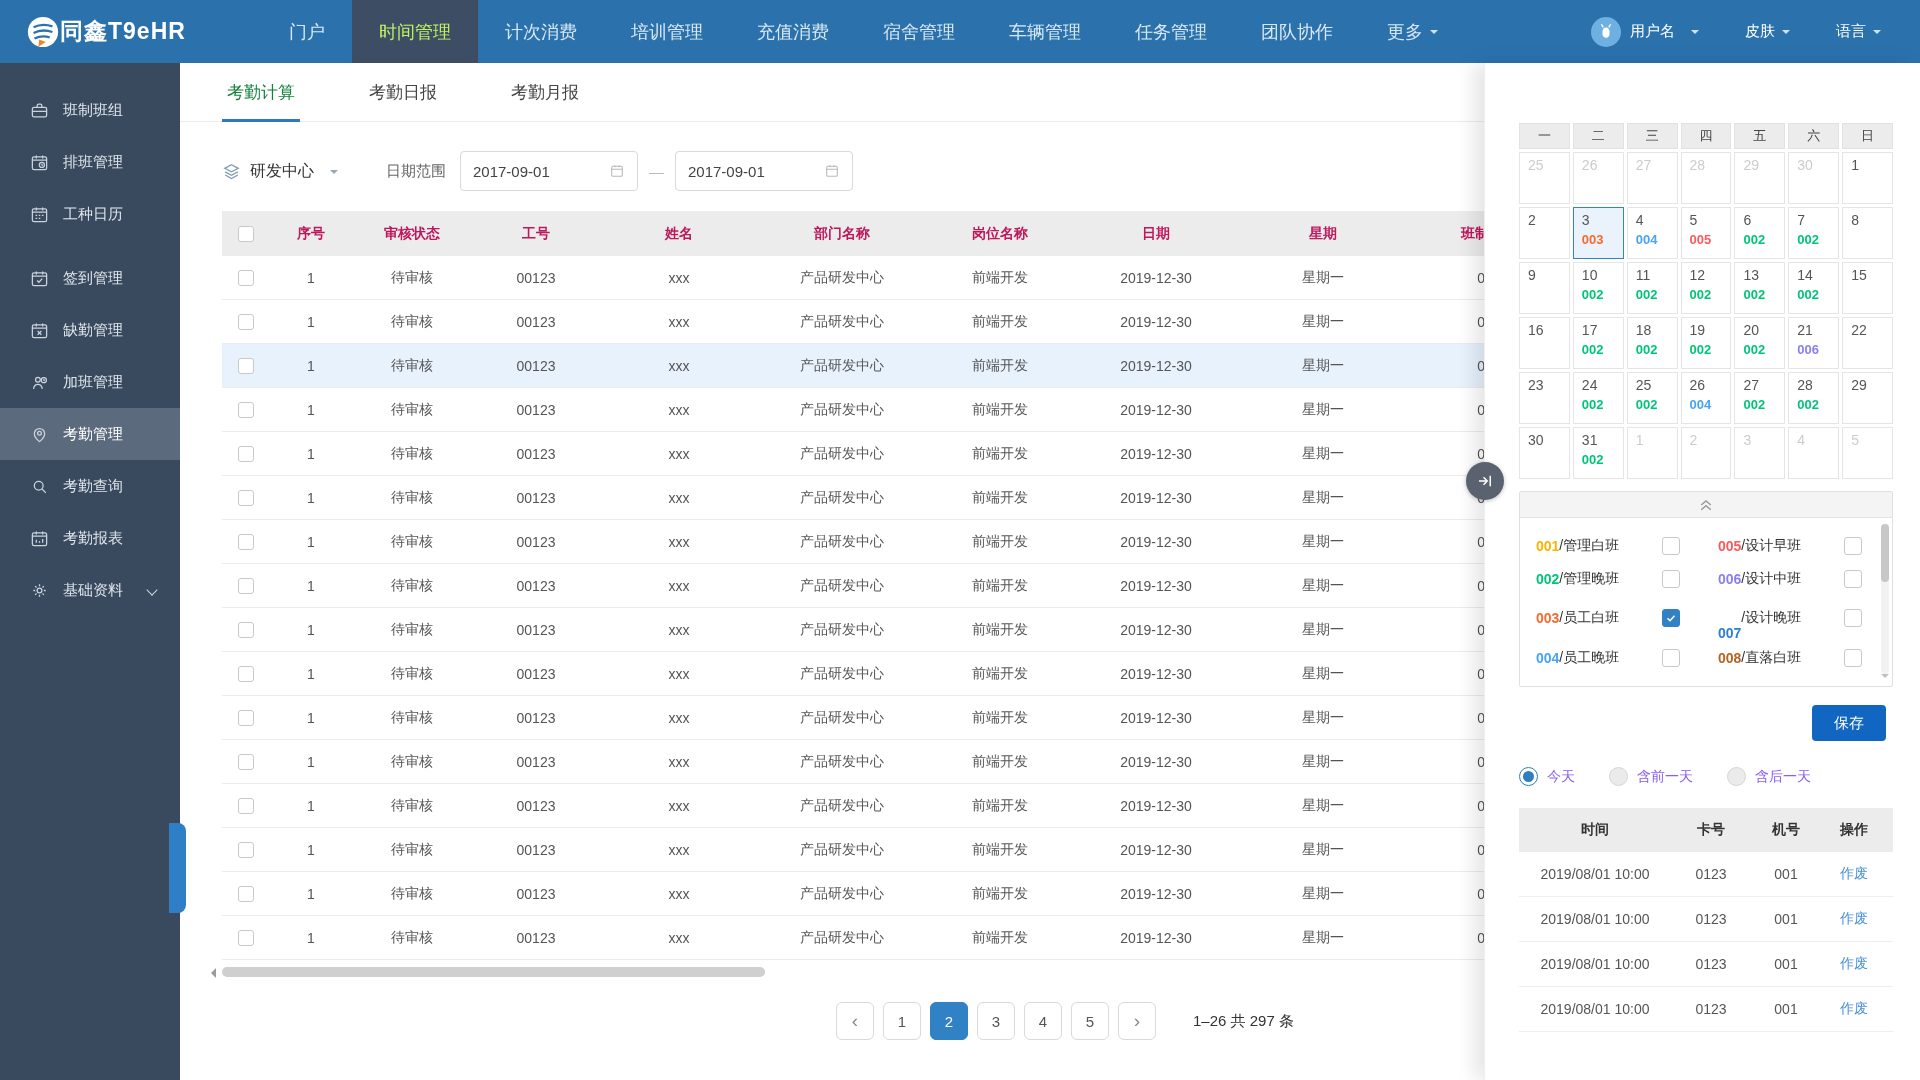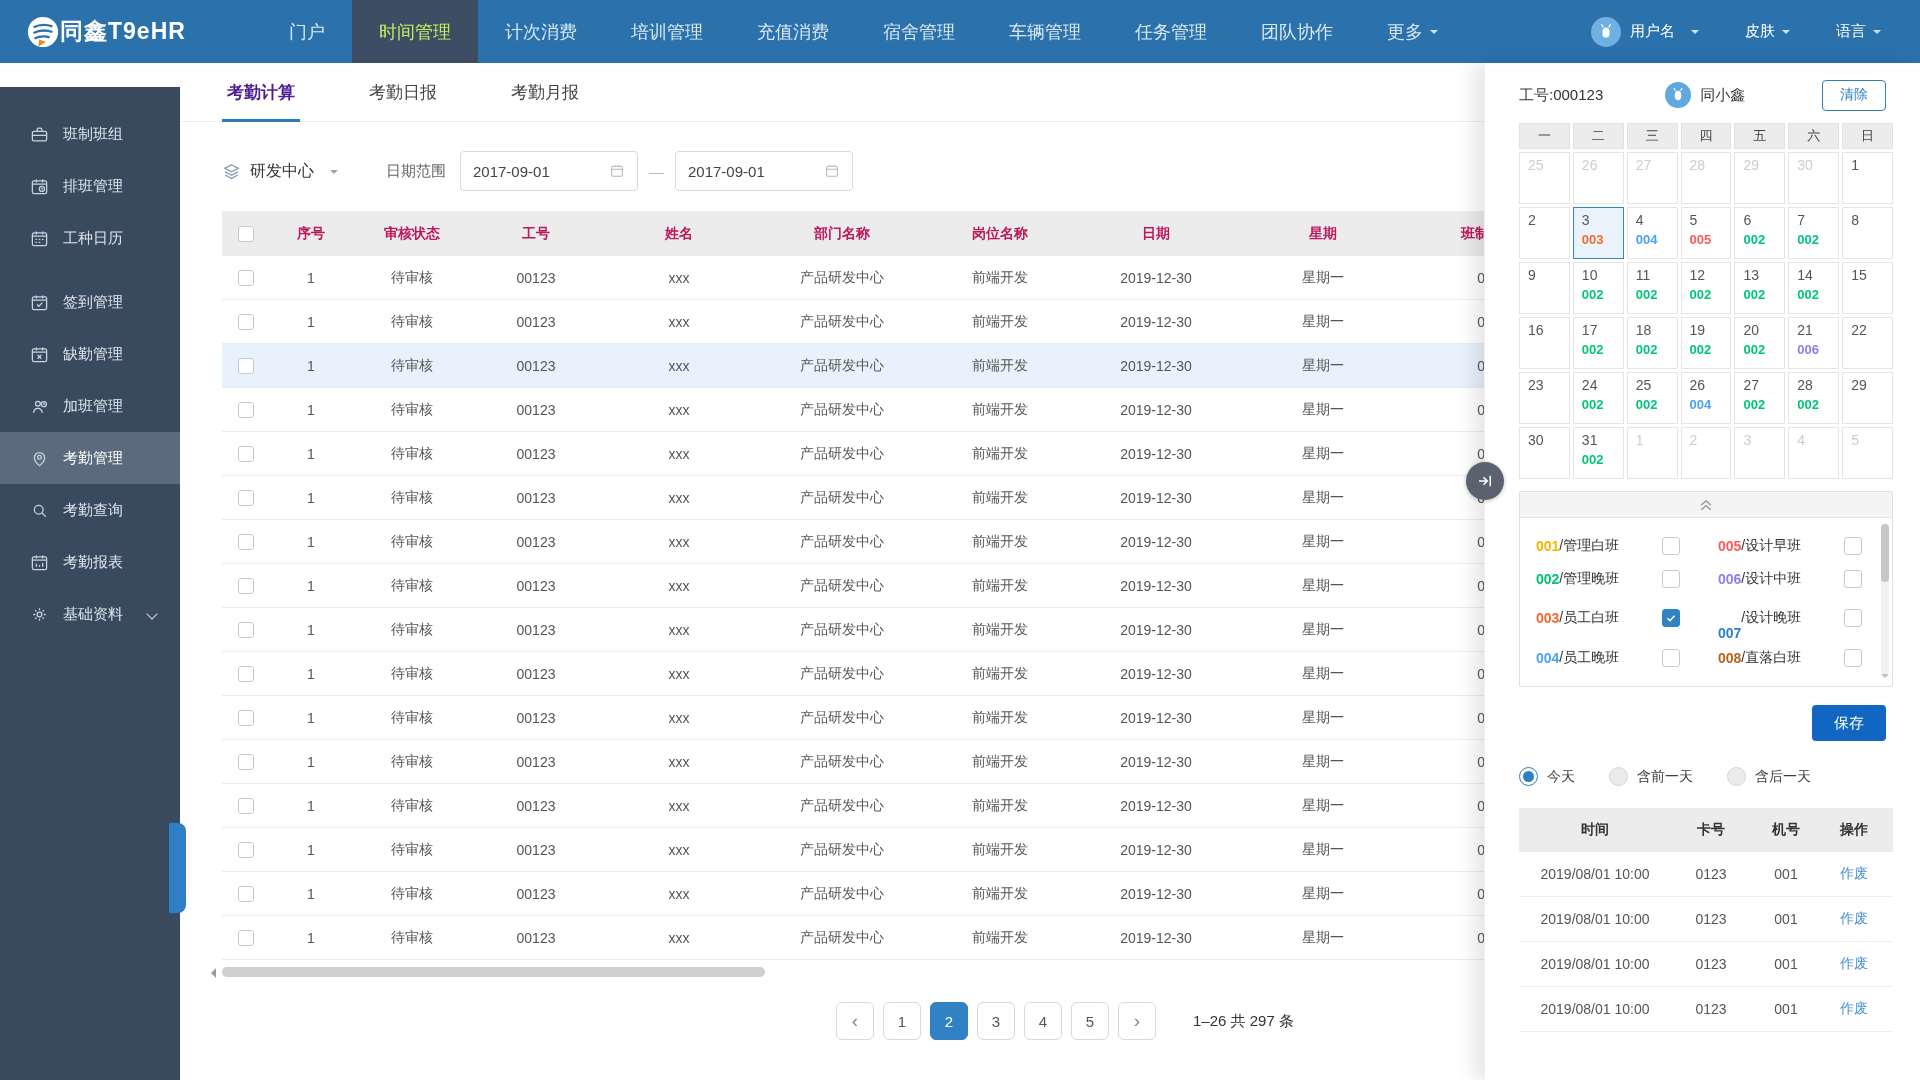--- a/index.html
+++ b/index.html
@@ -13,34 +13,34 @@
   .nav-menu{display:flex;height:100%;}
   .nav-item{padding:12px 27px;display:flex;align-items:center;font-size:18px;color:#d9e8f5;cursor:pointer;white-space:nowrap;}
   .nav-item.active{background:#3d4d63;color:#bef264;}
   .caret{width:0;height:0;border:4.5px solid transparent;border-top-color:#cfe2f2;margin-left:7px;margin-top:5px;}
   .nav-right{margin-left:auto;display:flex;align-items:center;gap:46px;padding-right:39px;font-size:15px;}
   .nav-user{display:flex;align-items:center;gap:9px;}
   .avatar{width:30px;height:30px;border-radius:50%;background:#6fb0e2;display:flex;align-items:center;justify-content:center;overflow:hidden;}
   .nav-drop{display:flex;align-items:center;}
 
   
-  .sidebar{position:absolute;left:0;top:63px;width:180px;bottom:0;background:#3a4a5e;padding-top:21px;z-index:2;margin-top:24px;}
+  .sidebar{position:absolute;left:0;top:63px;width:180px;bottom:0;background:#3a4a5e;padding-top:21px;z-index:2;}
   .side-item{height:52px;display:flex;align-items:center;gap:14px;padding-left:30px;color:#dde4ec;font-size:15px;cursor:pointer;}
   .side-item.active{background:#5c6a7d;color:#fff;}
   .side-icon{width:19px;height:19px;display:inline-flex;color:#c9d3de;flex:0 0 auto;}
   .side-icon svg{width:19px;height:19px;}
   .side-gap{height:12px;}
   .side-chev{width:8px;height:8px;border-right:1.6px solid #cfd6de;border-bottom:1.6px solid #cfd6de;transform:rotate(45deg);margin-left:auto;margin-right:24px;}
   .drawer-tab{position:absolute;left:169px;top:823px;width:17px;height:90px;background:#2f7fc7;border-radius:0 8px 8px 0;z-index:3;cursor:pointer;}
 
   
   .main{position:absolute;left:180px;top:63px;right:0;bottom:0;background:#fff;}
   .tabs{height:59px;border-bottom:1px solid #ececec;display:flex;padding-left:42px;gap:64px;align-items:center;}
   .tab{position:relative;height:100%;display:flex;align-items:center;padding:0 5px;font-size:17px;color:#444;cursor:pointer;}
-  .tab.active{color:#4c1d95;font-weight:bold;}
+  .tab.active{color:#15803d;}
   .tab.active::after{content:'';position:absolute;left:0;right:0;bottom:-1px;height:3px;background:#2c7bbf;}
 
   .filter-row{position:absolute;top:87px;left:42px;height:42px;display:flex;align-items:center;}
   .dept{display:flex;align-items:center;gap:9px;font-size:16px;color:#333;cursor:pointer;}
   .dept .caret{border-top-color:#9aa7b3;}
   .range-label{margin-left:48px;margin-right:14px;font-size:15px;color:#666;}
   .date-input{width:178px;height:40px;border:1px solid #d9d9d9;border-radius:4px;display:flex;align-items:center;justify-content:space-between;padding:0 12px;font-size:15px;color:#444;background:#fff;cursor:text;}
   .date-dash{margin:0 11px;color:#bbb;font-size:15px;}
   .query-btn{position:absolute;left:1470px;top:150px;width:92px;height:40px;background:#16bd80;border:none;border-radius:4px;color:#fff;font-size:15px;z-index:1;cursor:pointer;}
 
@@ -95,21 +95,21 @@
   .vthumb{position:absolute;top:0;left:0;width:8px;height:58px;background:#c7c7c7;border-radius:4px;cursor:pointer;}
   .vdown{position:absolute;right:3px;bottom:4px;width:0;height:0;border:4px solid transparent;border-top-color:#c0c0c0;}
 
   .save-btn{position:absolute;top:642px;right:34px;width:74px;height:36px;background:#1166c1;border:none;border-radius:4px;color:#fff;font-size:15px;cursor:pointer;}
 
   .radio-row{position:absolute;top:704px;left:34px;display:flex;gap:34px;align-items:center;}
   .radio-item{display:flex;align-items:center;gap:9px;cursor:pointer;}
   .radio{width:19px;height:19px;border-radius:50%;border:1px solid #d5d5d5;background:#ebebeb;display:inline-block;position:relative;}
   .radio.checked{background:#fff;border:1px solid #2d7fc1;}
   .radio.checked::after{content:'';position:absolute;inset:3px;border-radius:50%;background:#2d7fc1;}
-  .radio-label{font-size:14px;color:#404040;}
+  .radio-label{font-size:14px;color:#8b5cf6;}
 
   .log{position:absolute;top:745px;left:34px;width:374px;}
   .log-header,.lrow{display:grid;grid-template-columns:152px 80px 70px 66px;align-items:center;text-align:center;}
   .log-header{height:44px;background:#ececec;font-weight:700;font-size:14px;color:#333;}
   .lrow{height:45px;border-bottom:1px solid #eee;font-size:14px;color:#555;}
   .void-link{color:#4a90d9;cursor:pointer;text-decoration:none;}
 </style>
 </head>
 <body>
 
@@ -588,31 +588,20 @@
   </div>
 </div>
 
 <div class="panel">
   <div class="panel-collapse">
     <svg viewBox="0 0 24 24" width="18" height="18" fill="none" stroke="#fff" stroke-width="2">
         <path d="M4 12h10M10 7l5 5-5 5M19 5v14"></path>
       </svg>
   </div>
 
-  <div class="panel-head">
-    <span>工号:000123</span>
-    <span class="avatar">
-      <svg viewBox="0 0 24 24" width="20" height="20">
-        <path fill="#fff" d="M12 7c-2.4 0-3.8 1.9-3.8 4.3v3.2c0 2.4 1.7 3.8 3.8 3.8s3.8-1.4 3.8-3.8v-3.2C15.8 8.9 14.4 7 12 7z"></path>
-        <path stroke="#fff" stroke-width="1.4" fill="none" d="M9 7L7 3.5M15 7l2-3.5"></path>
-      </svg>
-    </span>
-    <span>同小鑫</span>
-    <button class="clear-btn">清除</button>
-  </div>
 
   <div class="cal">
     <div class="cal-weekdays">
         <div class="wd">一</div>
         <div class="wd">二</div>
         <div class="wd">三</div>
         <div class="wd">四</div>
         <div class="wd">五</div>
         <div class="wd">六</div>
         <div class="wd">日</div>

